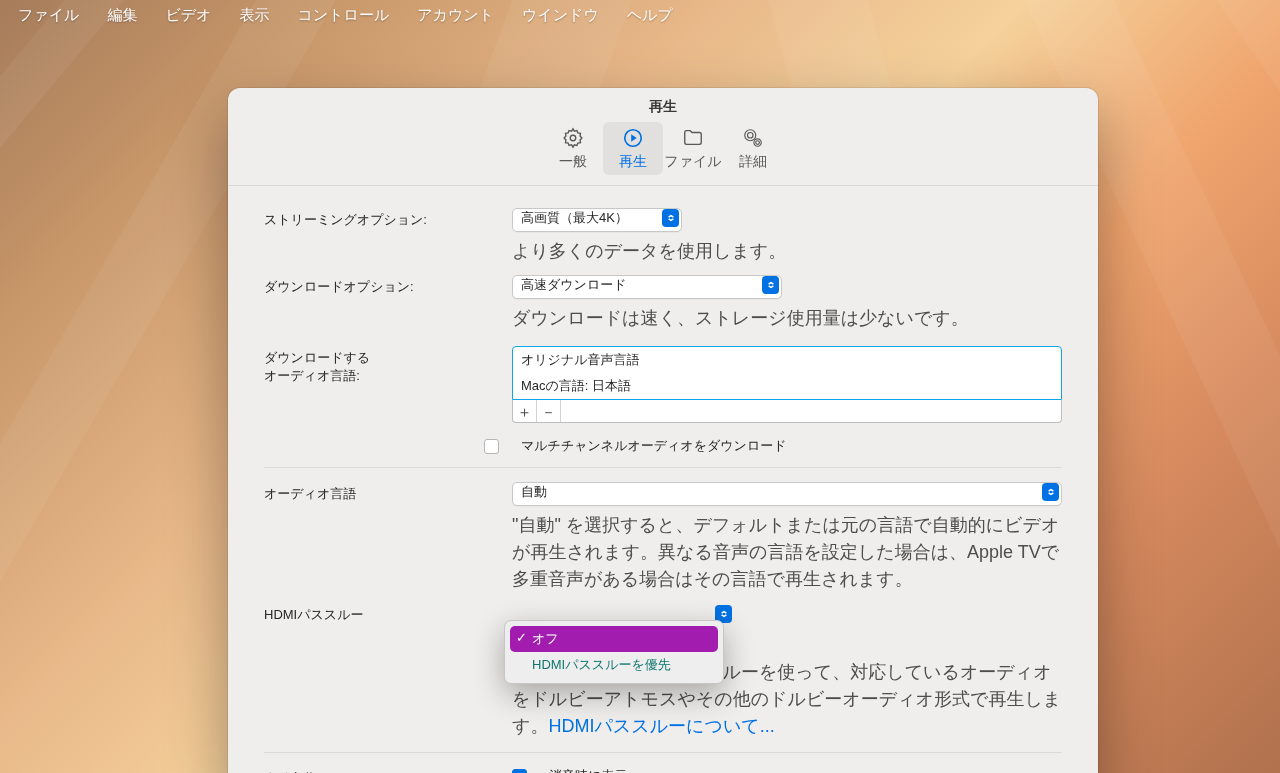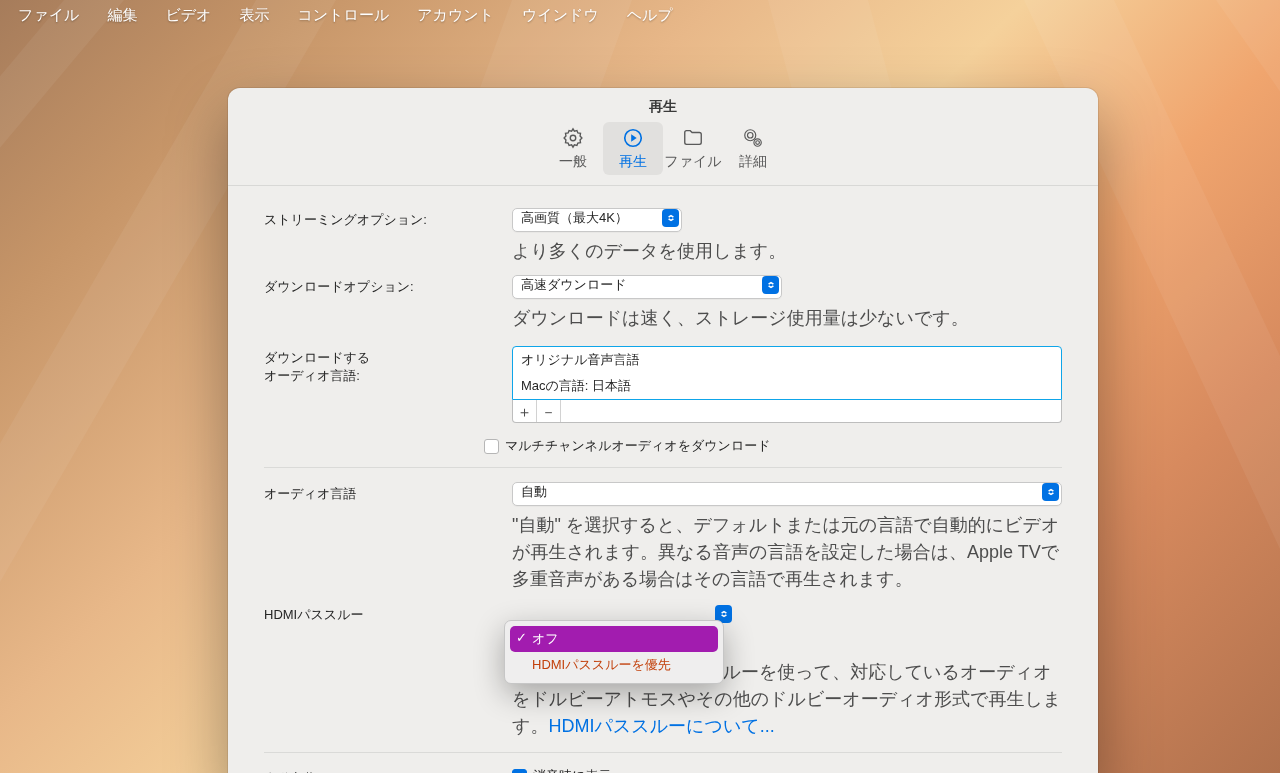--- a/index.html
+++ b/index.html
@@ -68,35 +68,35 @@
   margin-left:6px;
 }
 .chev svg { width:8px; height:8px; stroke:#fff; stroke-width:2; fill:none; }
 
 .listbox { width:100%; background:#fff; border:1px solid #0ea5e9; border-radius:4px 4px 0 0; }
 .listbox div { padding:4px 8px; }
 .listctrl { display:flex; border:1px solid #bdbdbd; border-top:none; border-radius:0 0 4px 4px; height:23px; background:#fff; }
 .listctrl button { width:24px; border:none; background:transparent; border-right:1px solid #d2d2d2; font-size:15px; color:#4a4a4a; line-height:1; display:flex; align-items:center; justify-content:center; }
 .listctrl .spacer { flex:1; border-right:none; }
 
-.chk { display:flex; align-items:center; gap:6px; font-size:13px; }
+.chk { display:flex; align-items:center; gap:22px; font-size:13px; }
 .box { width:15px; height:15px; border:1px solid #b6b6b6; border-radius:3px; background:#fff; }
 .box.checked { background:#0071e3; border-color:#0071e3; display:flex; align-items:center; justify-content:center; }
 .box.checked svg { width:10px; height:10px; stroke:#fff; stroke-width:2.5; fill:none; }
 
 .link { color:#0071e3; }
 
 .popup {
   position:absolute; left:504px; top:620px;
   width:220px; background:#efeeee; border:1px solid #c6c6c6; border-radius:7px;
   box-shadow:0 10px 30px rgba(0,0,0,0.3);
   padding:5px; font-size:13px;
   z-index:50;
 }
-.popup .opt { padding:4px 8px 4px 22px; border-radius:5px; position:relative; color:#c2410c; }
+.popup .opt { padding:4px 8px 4px 22px; border-radius:5px; position:relative; color:#0f766e; }
 .popup .opt.sel { background:#a21caf; color:#fff; }
 .popup .opt.sel::before { content:"✓"; position:absolute; left:6px; }
 .partial-chev { width:17px; height:18px; background:#0071e3; border-radius:4px; display:flex; flex-direction:column; align-items:center; justify-content:center; }
 </style>
 </head>
 <body>
 
 <div class="bg-rays">
   <div class="ray r1"></div>
     <div class="ray r2"></div>

